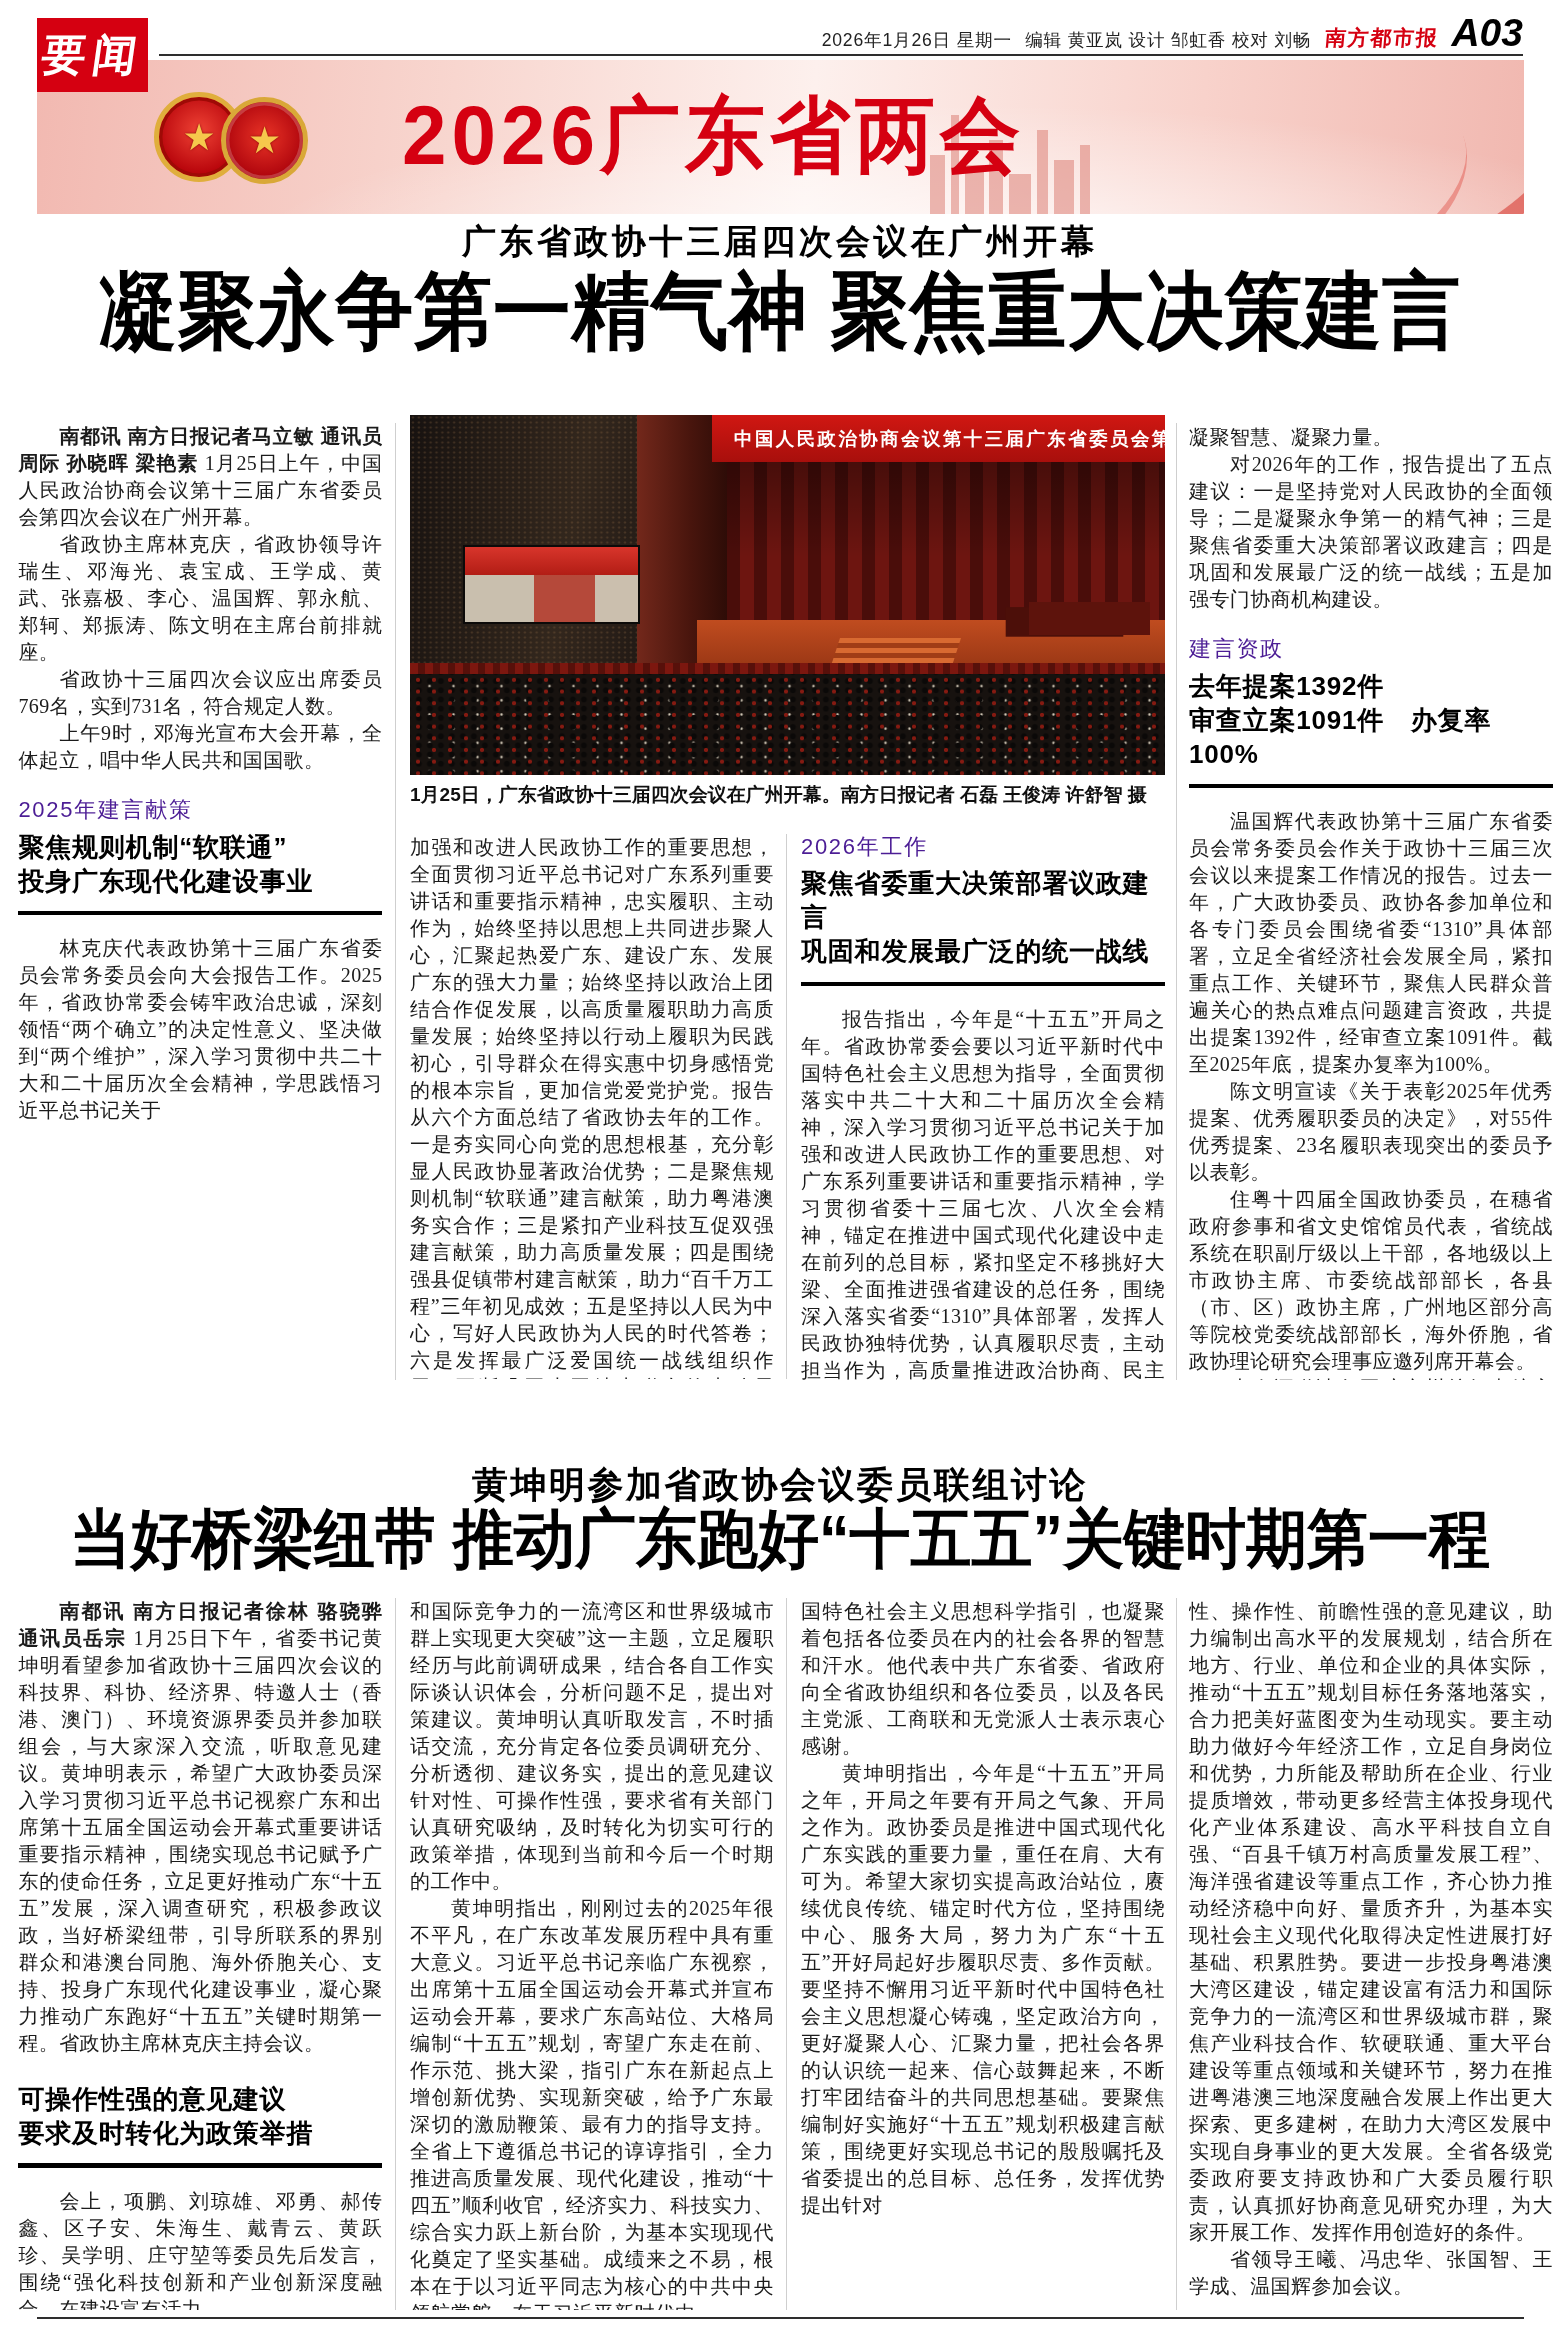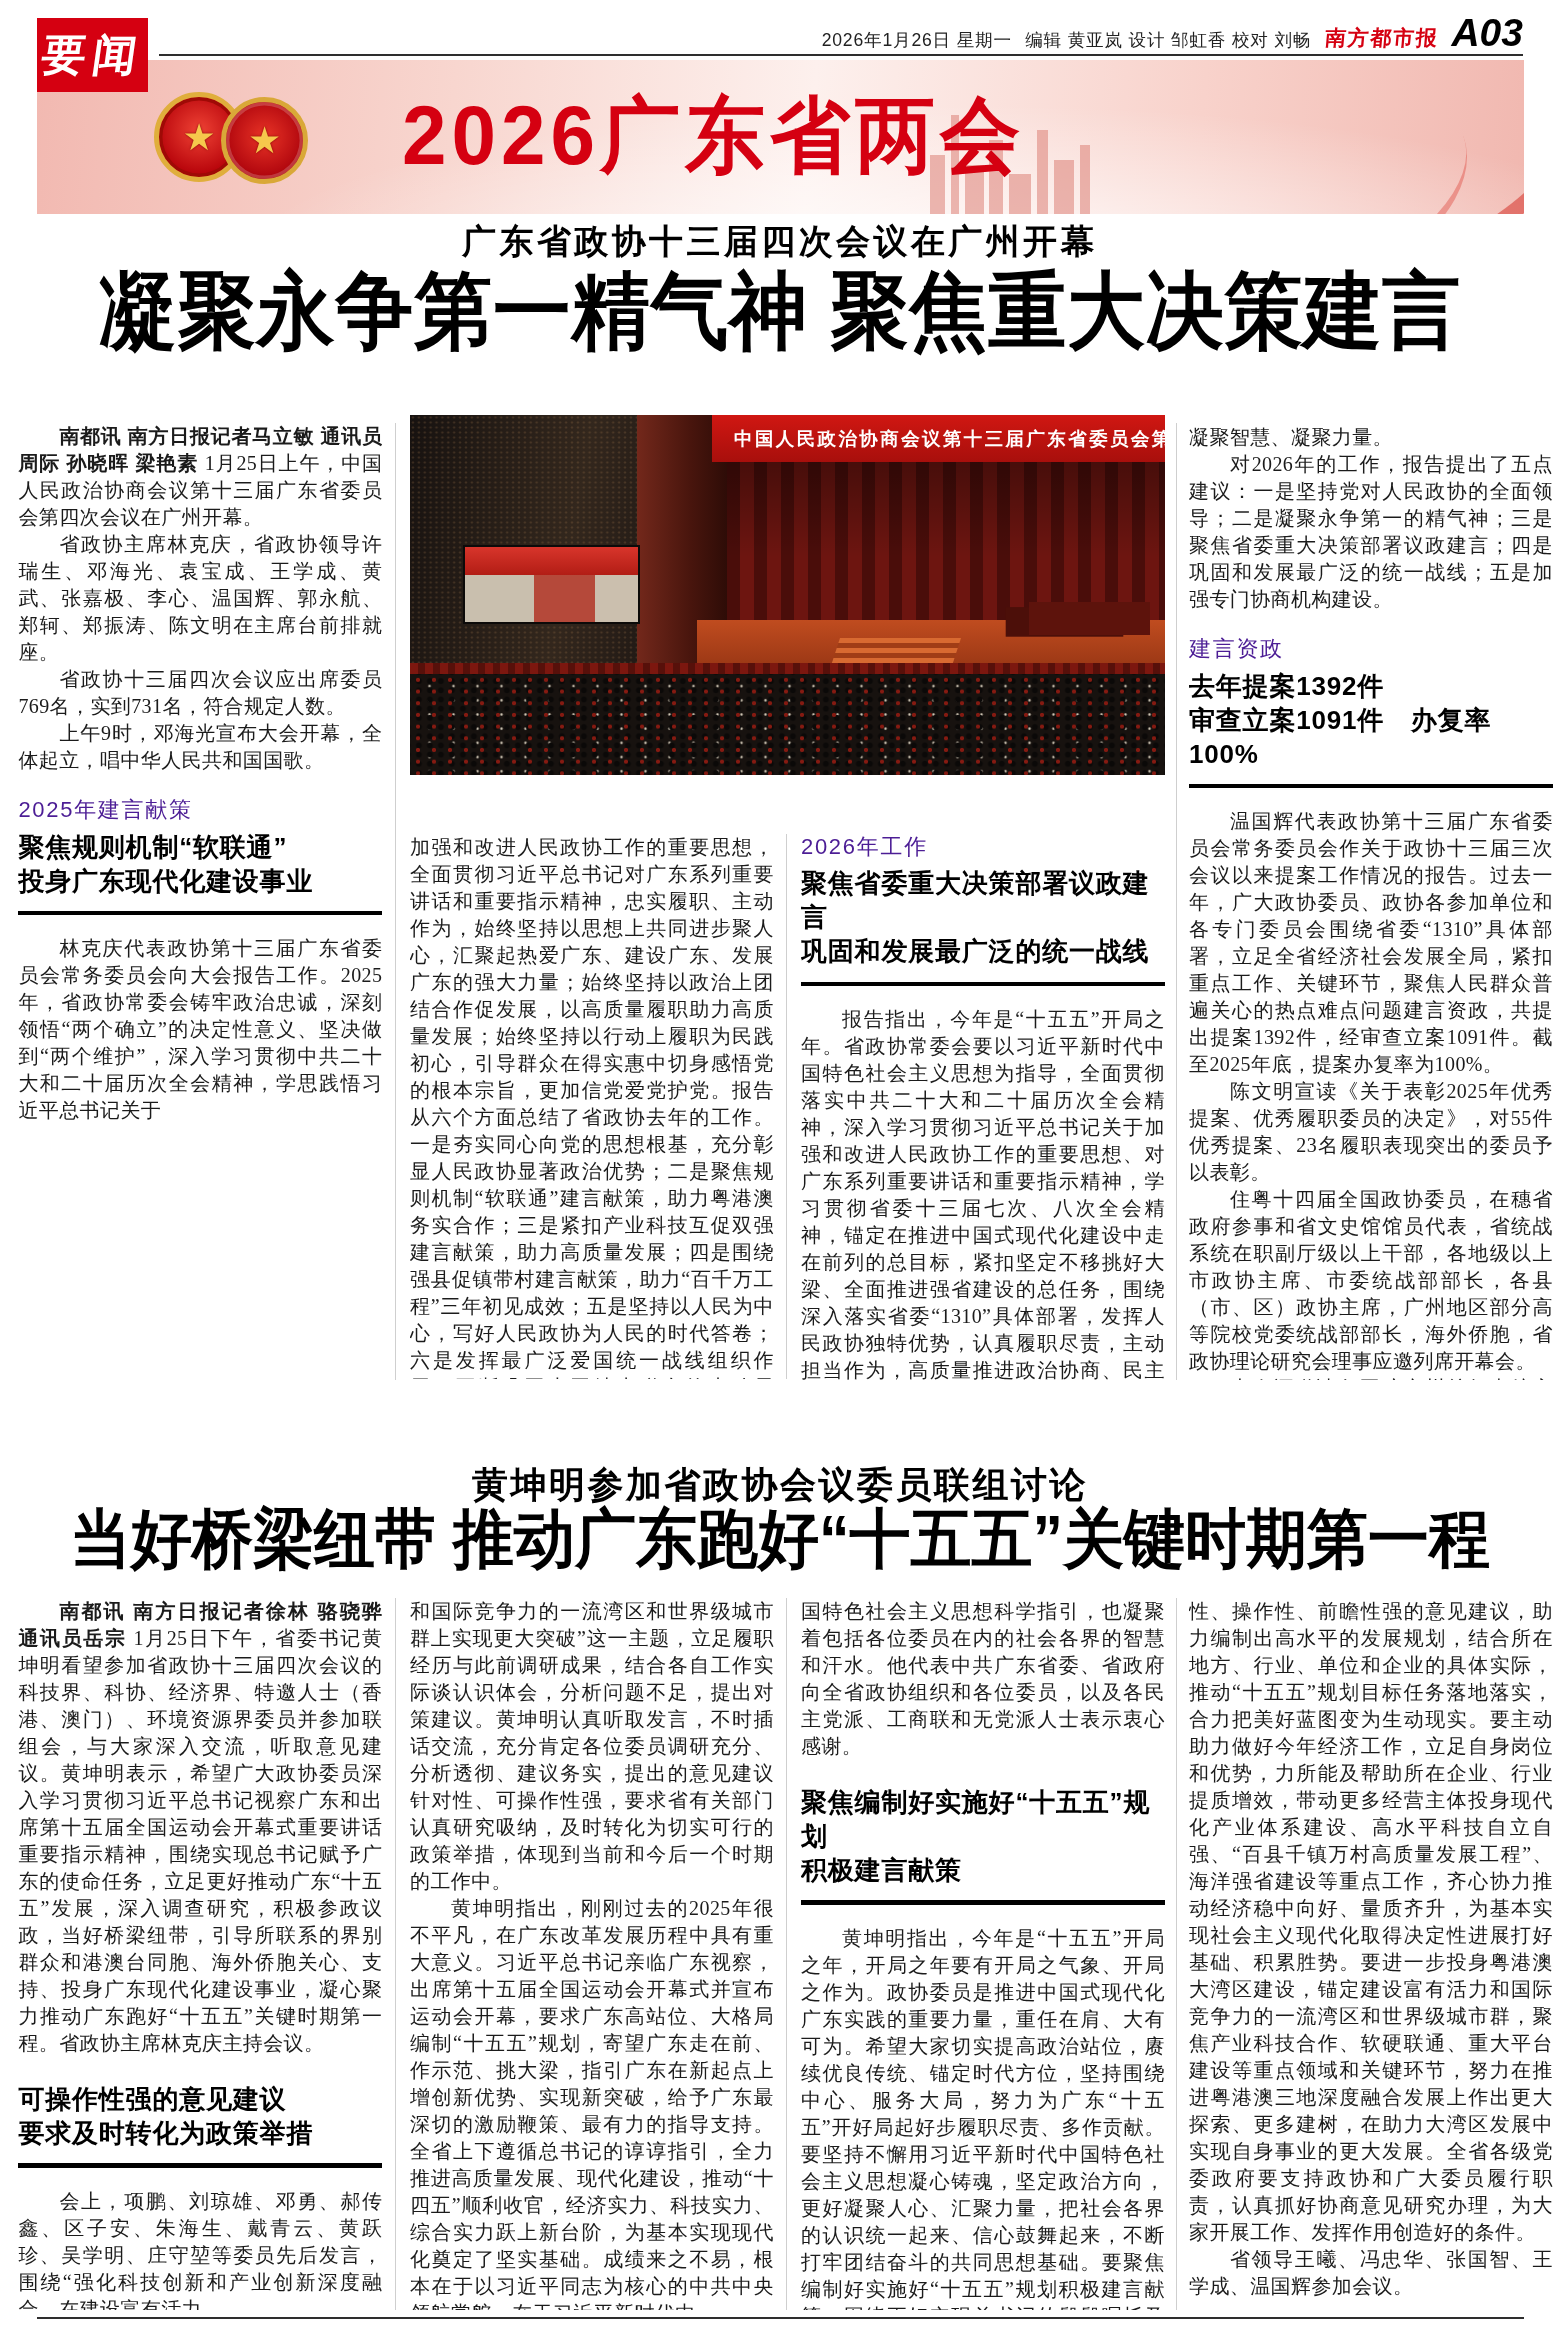--- a/index.html
+++ b/index.html
@@ -145,20 +145,21 @@
     <div class="ph-screen">
       <div class="scr-top"></div>
       <div class="scr-body"></div>
     </div>
     <div class="ph-stage"></div>
     <div class="ph-steps"></div>
     <div class="ph-rostrum"></div>
     <div class="ph-backrow"></div>
     <div class="ph-audience"></div>
   </div>
+  <div class="caption">1月25日，广东省政协十三届四次会议在广州开幕。南方日报记者 石磊 王俊涛 许舒智 摄</div>
 
   <div class="col" style="left:18.4px;top:423px;height:957px;">
     <p class="ind">
       <b class="lead-b">南都讯 南方日报记者马立敏 通讯员周际 孙晓晖 梁艳素</b><span>1月25日上午，中国人民政治协商会议第十三届广东省委员会第四次会议在广州开幕。</span>
     </p>
     <p class="ind">省政协主席林克庆，省政协领导许瑞生、邓海光、袁宝成、王学成、黄武、张嘉极、李心、温国辉、郭永航、郑轲、郑振涛、陈文明在主席台前排就座。</p>
     <p class="ind">省政协十三届四次会议应出席委员769名，实到731名，符合规定人数。</p>
     <p class="ind">上午9时，邓海光宣布大会开幕，全体起立，唱中华人民共和国国歌。</p>
     <div class="sub">
       <div class="sk">2025年建言献策</div>
@@ -213,25 +214,20 @@
     <p class="ind">会上，项鹏、刘琼雄、邓勇、郝传鑫、区子安、朱海生、戴青云、黄跃珍、吴学明、庄守堃等委员先后发言，围绕“强化科技创新和产业创新深度融合，在建设富有活力</p>
   </div>
 
   <div class="col" style="left:410px;top:1598px;height:712px;">
     <p>和国际竞争力的一流湾区和世界级城市群上实现更大突破”这一主题，立足履职经历与此前调研成果，结合各自工作实际谈认识体会，分析问题不足，提出对策建议。黄坤明认真听取发言，不时插话交流，充分肯定各位委员调研充分、分析透彻、建议务实，提出的意见建议针对性、可操作性强，要求省有关部门认真研究吸纳，及时转化为切实可行的政策举措，体现到当前和今后一个时期的工作中。</p>
     <p class="ind">黄坤明指出，刚刚过去的2025年很不平凡，在广东改革发展历程中具有重大意义。习近平总书记亲临广东视察，出席第十五届全国运动会开幕式并宣布运动会开幕，要求广东高站位、大格局编制“十五五”规划，寄望广东走在前、作示范、挑大梁，指引广东在新起点上增创新优势、实现新突破，给予广东最深切的激励鞭策、最有力的指导支持。全省上下遵循总书记的谆谆指引，全力推进高质量发展、现代化建设，推动“十四五”顺利收官，经济实力、科技实力、综合实力跃上新台阶，为基本实现现代化奠定了坚实基础。成绩来之不易，根本在于以习近平同志为核心的中共中央领航掌舵，在于习近平新时代中</p>
   </div>
 
   <div class="col" style="left:801px;top:1598px;height:712px;">
     <p>国特色社会主义思想科学指引，也凝聚着包括各位委员在内的社会各界的智慧和汗水。他代表中共广东省委、省政府向全省政协组织和各位委员，以及各民主党派、工商联和无党派人士表示衷心感谢。</p>
-    <div class="sub">
-      <div class="sb" style="margin-top:25px">聚焦编制好实施好“十五五”规划</div>
-      <div class="sb">积极建言献策</div>
-      <div class="srule"></div>
-    </div>
     <p class="ind">黄坤明指出，今年是“十五五”开局之年，开局之年要有开局之气象、开局之作为。政协委员是推进中国式现代化广东实践的重要力量，重任在肩、大有可为。希望大家切实提高政治站位，赓续优良传统、锚定时代方位，坚持围绕中心、服务大局，努力为广东“十五五”开好局起好步履职尽责、多作贡献。要坚持不懈用习近平新时代中国特色社会主义思想凝心铸魂，坚定政治方向，更好凝聚人心、汇聚力量，把社会各界的认识统一起来、信心鼓舞起来，不断打牢团结奋斗的共同思想基础。要聚焦编制好实施好“十五五”规划积极建言献策，围绕更好实现总书记的殷殷嘱托及省委提出的总目标、总任务，发挥优势提出针对</p>
   </div>
 
   <div class="col" style="left:1189px;top:1598px;height:712px;">
     <p>性、操作性、前瞻性强的意见建议，助力编制出高水平的发展规划，结合所在地方、行业、单位和企业的具体实际，推动“十五五”规划目标任务落地落实，合力把美好蓝图变为生动现实。要主动助力做好今年经济工作，立足自身岗位和优势，力所能及帮助所在企业、行业提质增效，带动更多经营主体投身现代化产业体系建设、高水平科技自立自强、“百县千镇万村高质量发展工程”、海洋强省建设等重点工作，齐心协力推动经济稳中向好、量质齐升，为基本实现社会主义现代化取得决定性进展打好基础、积累胜势。要进一步投身粤港澳大湾区建设，锚定建设富有活力和国际竞争力的一流湾区和世界级城市群，聚焦产业科技合作、软硬联通、重大平台建设等重点领域和关键环节，努力在推进粤港澳三地深度融合发展上作出更大探索、更多建树，在助力大湾区发展中实现自身事业的更大发展。全省各级党委政府要支持政协和广大委员履行职责，认真抓好协商意见研究办理，为大家开展工作、发挥作用创造好的条件。</p>
     <p class="ind">省领导王曦、冯忠华、张国智、王学成、温国辉参加会议。</p>
   </div>
 
   <div class="vrule" style="left:395px;top:423px;height:957px;"></div>
   <div class="vrule" style="left:786px;top:834px;height:545px;"></div>

